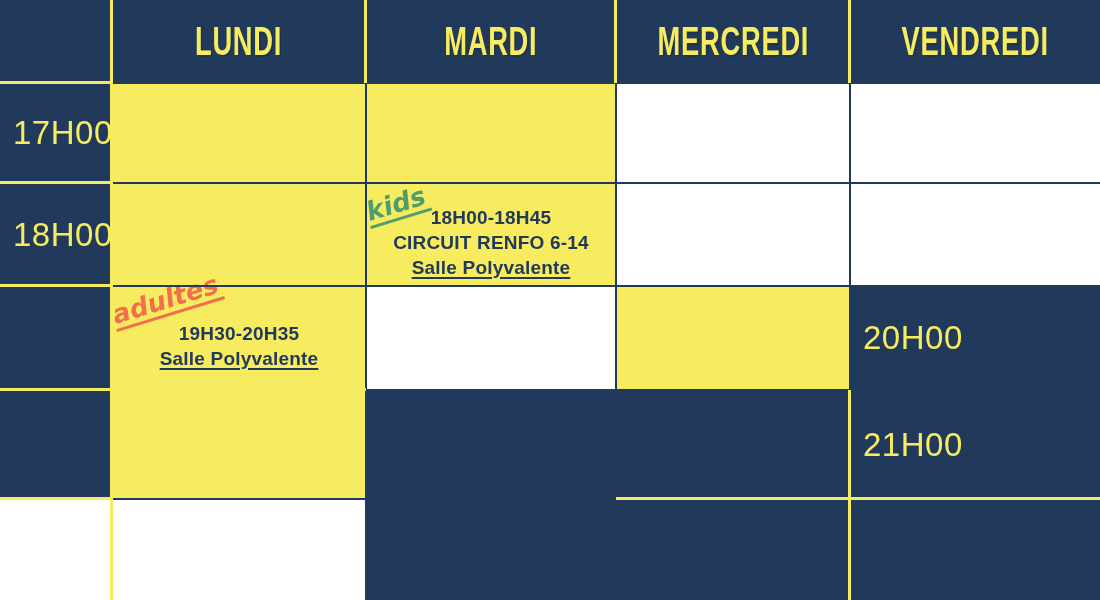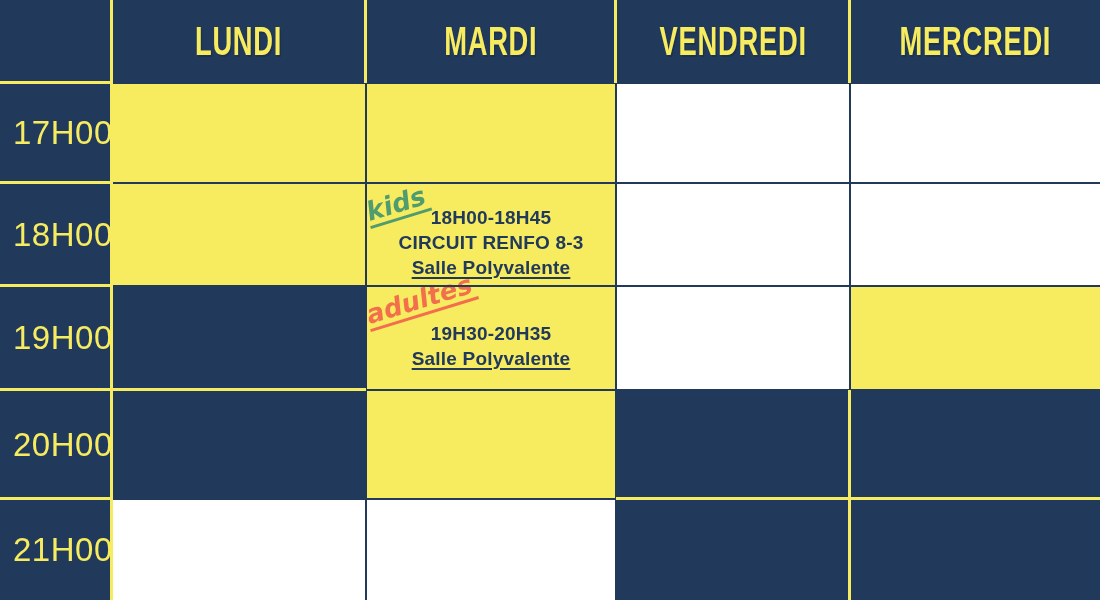--- a/index.html
+++ b/index.html
@@ -59,51 +59,48 @@
 <div class="board" style="--navy: #213a5c; --yellow: #f7eb5f; --white: #ffffff; --green: #4f9c6e; --orange: #f26e4c;">
   <div class="grid" id="grid">
       <div class="cell navy"></div>
       <div class="cell navy headcell">
         <div class="headtext">LUNDI</div>
       </div>
       <div class="cell navy headcell">
         <div class="headtext">MARDI</div>
       </div>
       <div class="cell navy headcell">
-        <div class="headtext">VENDREDI</div>
+        <div class="headtext">MERCREDI</div>
       </div>
       <div class="cell navy headcell">
-        <div class="headtext">MERCREDI</div>
+        <div class="headtext">VENDREDI</div>
       </div>
       <div class="cell navy timecell">
         <div class="timetext">17H00</div>
       </div>
       <div class="cell yellow"></div>
       <div class="cell yellow"></div>
       <div class="cell white"></div>
       <div class="cell white"></div>
       <div class="cell navy timecell">
         <div class="timetext">18H00</div>
       </div>
       <div class="cell yellow"></div>
       <div class="cell yellow">
         <div class="event">
           <div class="tag green">kids</div>
           <div class="evlines">
             <div class="ev-time">18H00-18H45</div>
-            <div class="ev-title">CIRCUIT RENFO 8-3</div>
+            <div class="ev-title">CIRCUIT RENFO 6-14</div>
             <div class="ev-location">Salle Polyvalente</div>
           </div>
         </div>
       </div>
       <div class="cell white"></div>
       <div class="cell white"></div>
-      <div class="cell navy timecell">
-        <div class="timetext">19H00</div>
-      </div>
       <div class="cell navy"></div>
       <div class="cell yellow">
         <div class="event">
           <div class="tag orange">adultes</div>
           <div class="evlines">
             <div class="ev-time">19H30-20H35</div>
             <div class="ev-location">Salle Polyvalente</div>
           </div>
         </div>
       </div>

